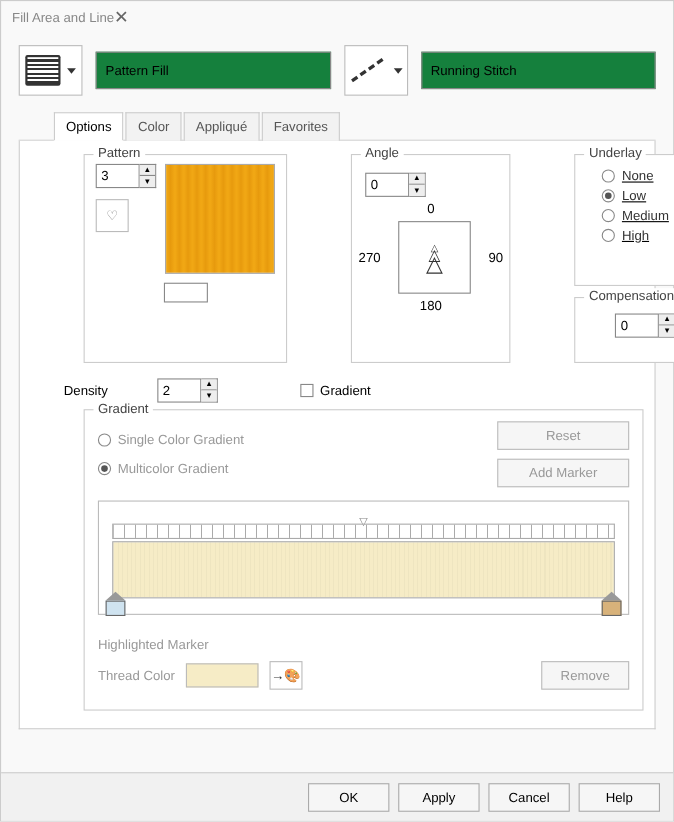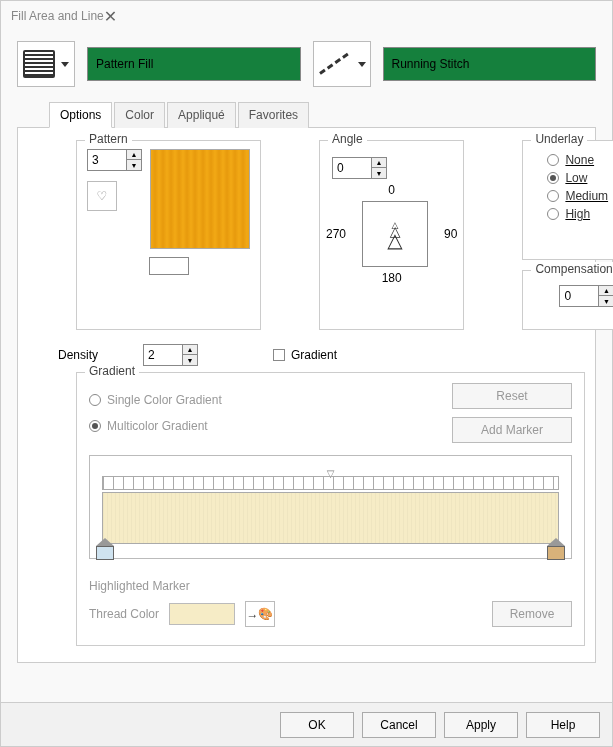--- a/index.html
+++ b/index.html
@@ -246,22 +246,22 @@
         </div>
       </div>
     </div>
   </div>
 
   <div class="footer">
     <div class="btn">
         <span>OK</span>
       </div>
     <div class="btn">
+        <span>Apply</span>
+      </div>
+    <div class="btn">
         <span>Cancel</span>
-      </div>
-    <div class="btn">
-        <span>Apply</span>
       </div>
     <div class="btn">
         <span>Help</span>
       </div>
   </div>
 </div>
 
 </body></html>

